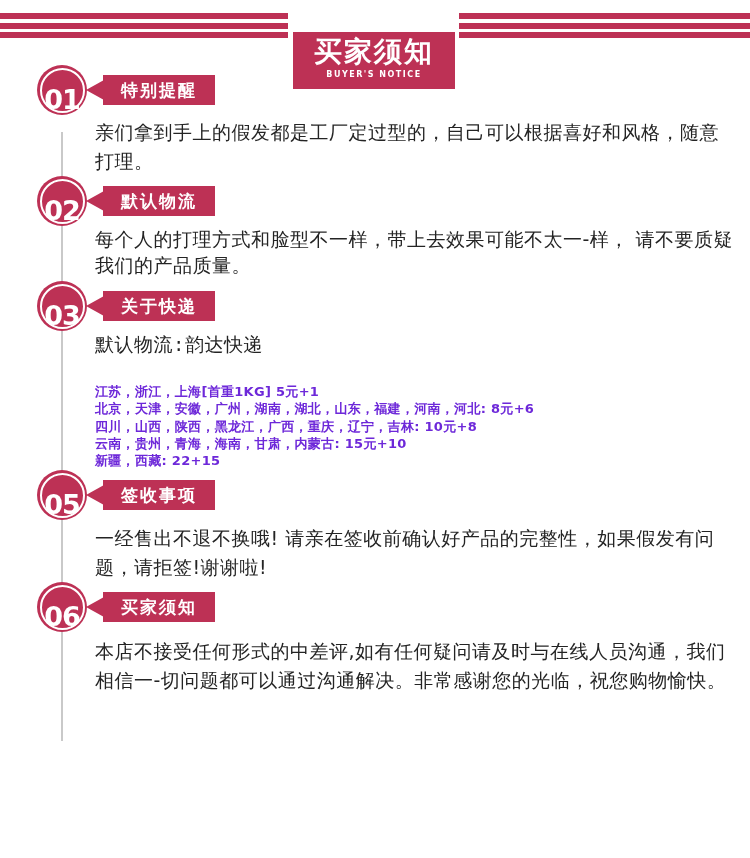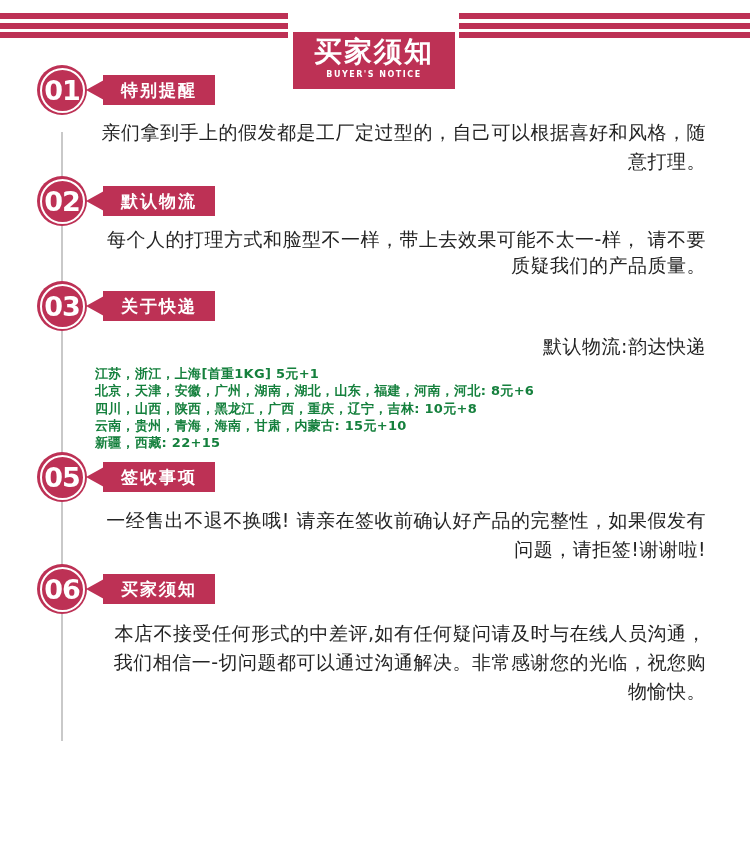--- a/index.html
+++ b/index.html
@@ -16,44 +16,44 @@
     background:var(--accent); color:#fff; text-align:center;margin-top:32px; }
   .header-title { font-size:28px; font-weight:bold; letter-spacing:2px; margin-top:5px; line-height:1.1; }
   .header-sub { font-size:8px; font-weight:bold; letter-spacing:1.5px; margin-top:2px;text-align:center; }
 
   
   .main { position:relative; }
   .vline { position:absolute; left:61px; top:67px; width:1.5px; height:609px; background:#c9c9c9; }
   .section { position:relative; }
   .sec-head { display:flex; align-items:center; height:50px; position:relative; }
   .badge { position:relative; margin-left:37px; width:50px; height:50px; border-radius:50%;
-    background:var(--accent); flex:0 0 auto; display:flex; align-items:center; justify-content:center; }
+    background:var(--accent); flex:0 0 auto; display:flex; align-items:flex-end; justify-content:center; }
   .badge::after { content:''; position:absolute; inset:2.5px; border:2.5px solid #fff; border-radius:50%; }
   .badge-num { color:#fff; font-size:27px; font-weight:bold; letter-spacing:-1px; position:relative; z-index:1; }
   .tag { position:relative; margin-left:16px; width:112px; height:30px; background:var(--accent);
     display:flex; align-items:center; justify-content:center; }
   .tag-arrow { position:absolute; left:-17px; top:50%; transform:translateY(-50%); width:0; height:0;
     border-right:18px solid var(--accent); border-top:10px solid transparent; border-bottom:10px solid transparent; }
   .tag-label { color:#fff; font-size:17px; font-weight:bold; letter-spacing:2px; }
 
-  .sec-body { margin-left:95px; margin-right:44px; color:#242424;text-align:right; }
+  .sec-body { margin-left:95px; margin-right:13px; color:#242424; }
   .sec-body p { font-size:19px; line-height:29px; letter-spacing:0.5px; }
-  .sec-small { margin-left:95px; margin-right:30px; margin-top:6px; color:#15803d; }
+  .sec-small { margin-left:95px; margin-right:30px; margin-top:24px; color:#6d28d9; }
   .sec-small p { font-size:13px; line-height:17.3px; font-weight:600; letter-spacing:0.3px; }
 
   
   .section:nth-child(1) .sec-head { margin-top:42px; }
   .section:nth-child(1) .sec-body { margin-top:3px; }
   .section:nth-child(2) .sec-head { margin-top:8px; }
   .section:nth-child(2) .sec-body { margin-top:3px; }
   .section:nth-child(3) .sec-head { margin-top:0px; }
   .section:nth-child(3) .sec-body { margin-top:0px; }
   .section:nth-child(3) .sec-body p { line-height:26px; }
   .section:nth-child(4) .sec-head { margin-top:3px; }
-  .section:nth-child(4) .sec-body { margin-top:2px; }
+  .section:nth-child(4) .sec-body { margin-top:2px;font-family:Liberation Mono, monospace; }
   .section:nth-child(4) .sec-body p { line-height:26px; }
   .section:nth-child(5) .sec-head { margin-top:1px; }
   .section:nth-child(5) .sec-body { margin-top:4px; }
   .section:nth-child(6) .sec-head { margin-top:0px; }
   .section:nth-child(6) .sec-body { margin-top:5px; }
 </style>
 </head>
 <body>
 
 <div class="page">

